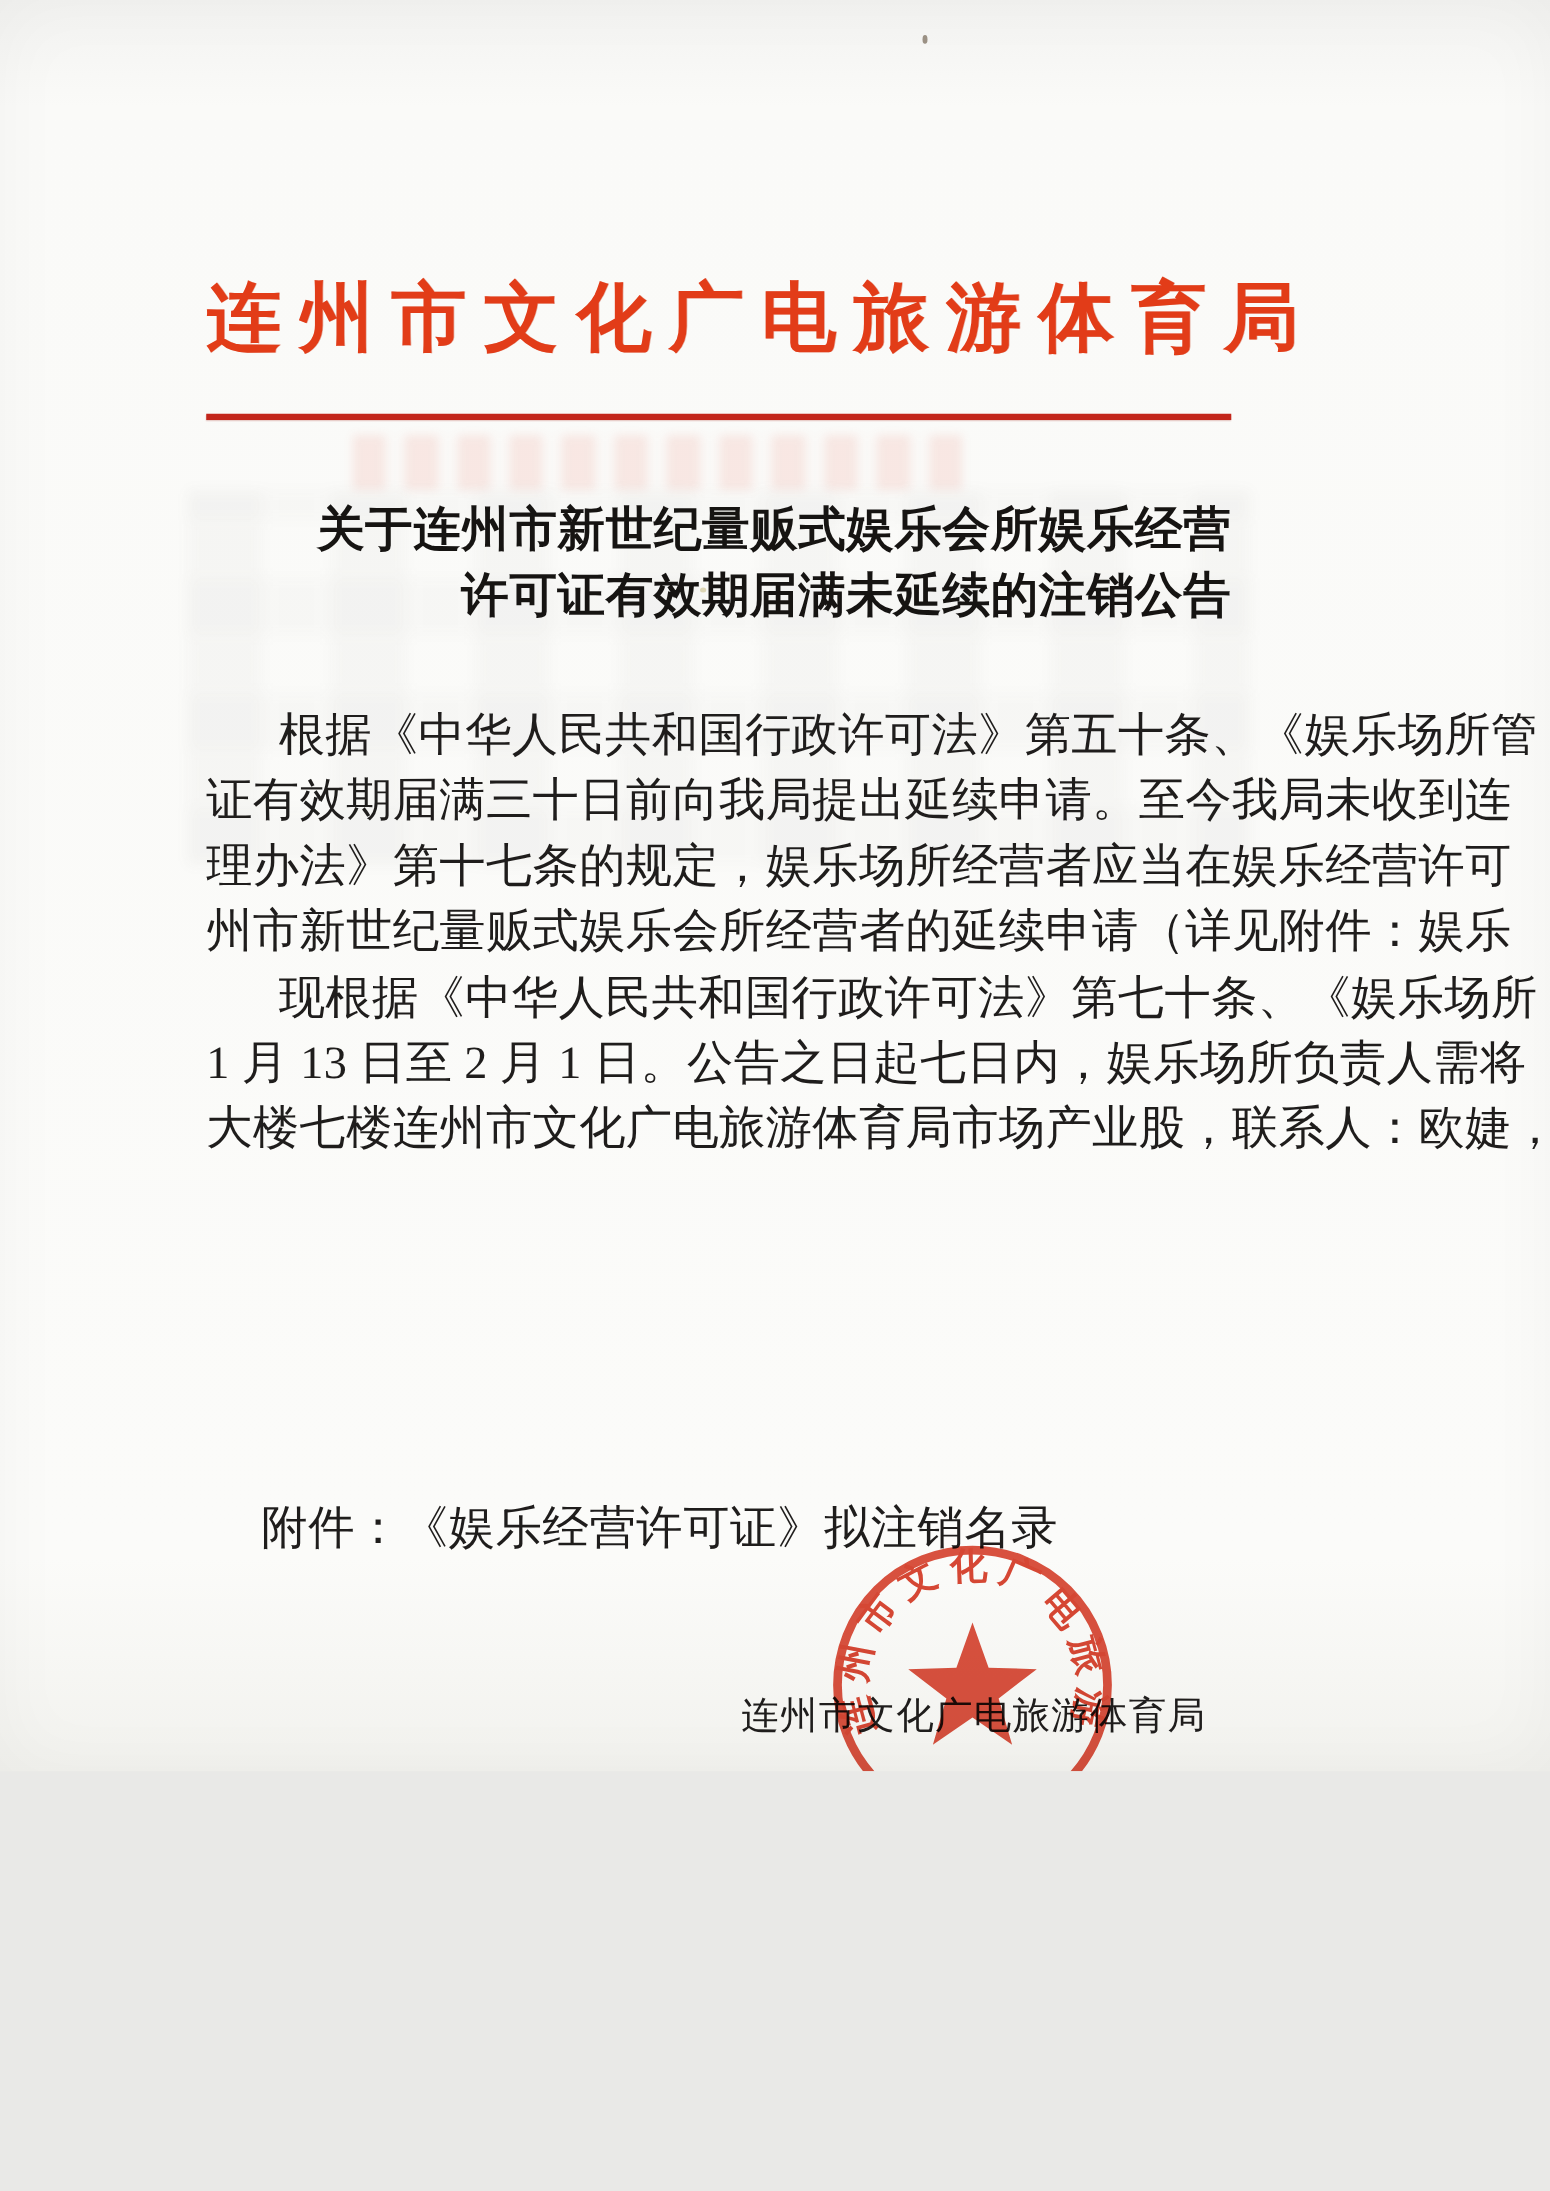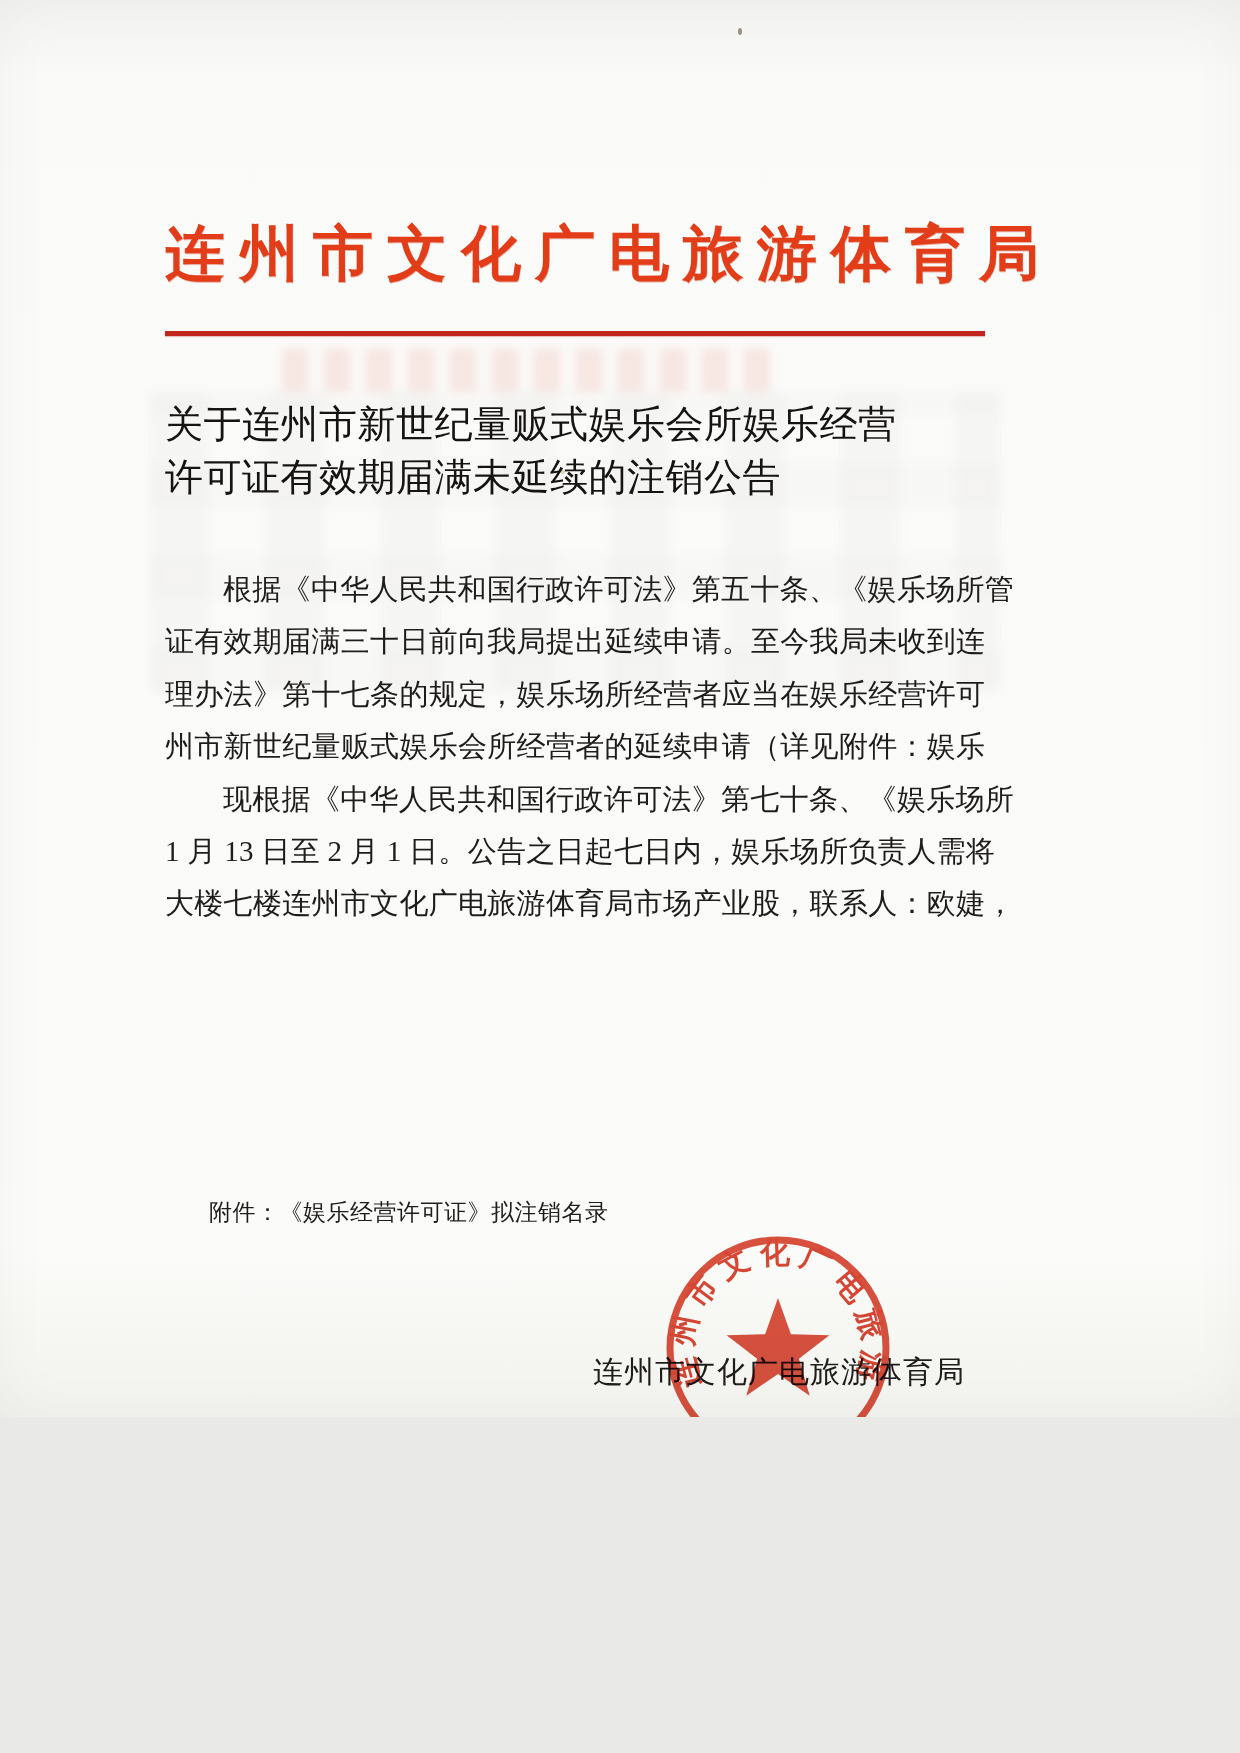--- a/index.html
+++ b/index.html
@@ -39,41 +39,41 @@
     left:165px;width:820px;height:5px;
     background:var(--rule-red);
     box-shadow:0 1px 1px rgba(160,30,20,0.25);
   }
   .rule-top{top:331px;}
   .rule-bottom{top:1712px;}
   
   .doc-title{
     position:absolute;
     left:165px;top:398px;width:820px;
-    text-align:left;
+    text-align:right;
     font-size:38px;line-height:53px;
-    font-weight:normal;
+    font-weight:bold;
     color:#161412;
     letter-spacing:0.5px;
   }
   
   .body-text{
     position:absolute;
     left:165px;top:563px;width:824px;
-    font-size:29px;line-height:52.4px;
+    font-size:37px;line-height:52.4px;
     letter-spacing:0.3px;
     color:var(--ink);
     white-space:nowrap;
   }
   .body-line.indent{padding-left:58px;}
   .attachment-line{
     position:absolute;
     left:165px;top:1197px;width:824px;
     padding-left:44px;
-    font-size:23px;
+    font-size:37px;
     color:var(--ink);
     letter-spacing:0.5px;
     white-space:nowrap;
   }
   
   .signature-line{
     position:absolute;
     left:593px;top:1352px;
     font-size:30px;
     letter-spacing:1px;

